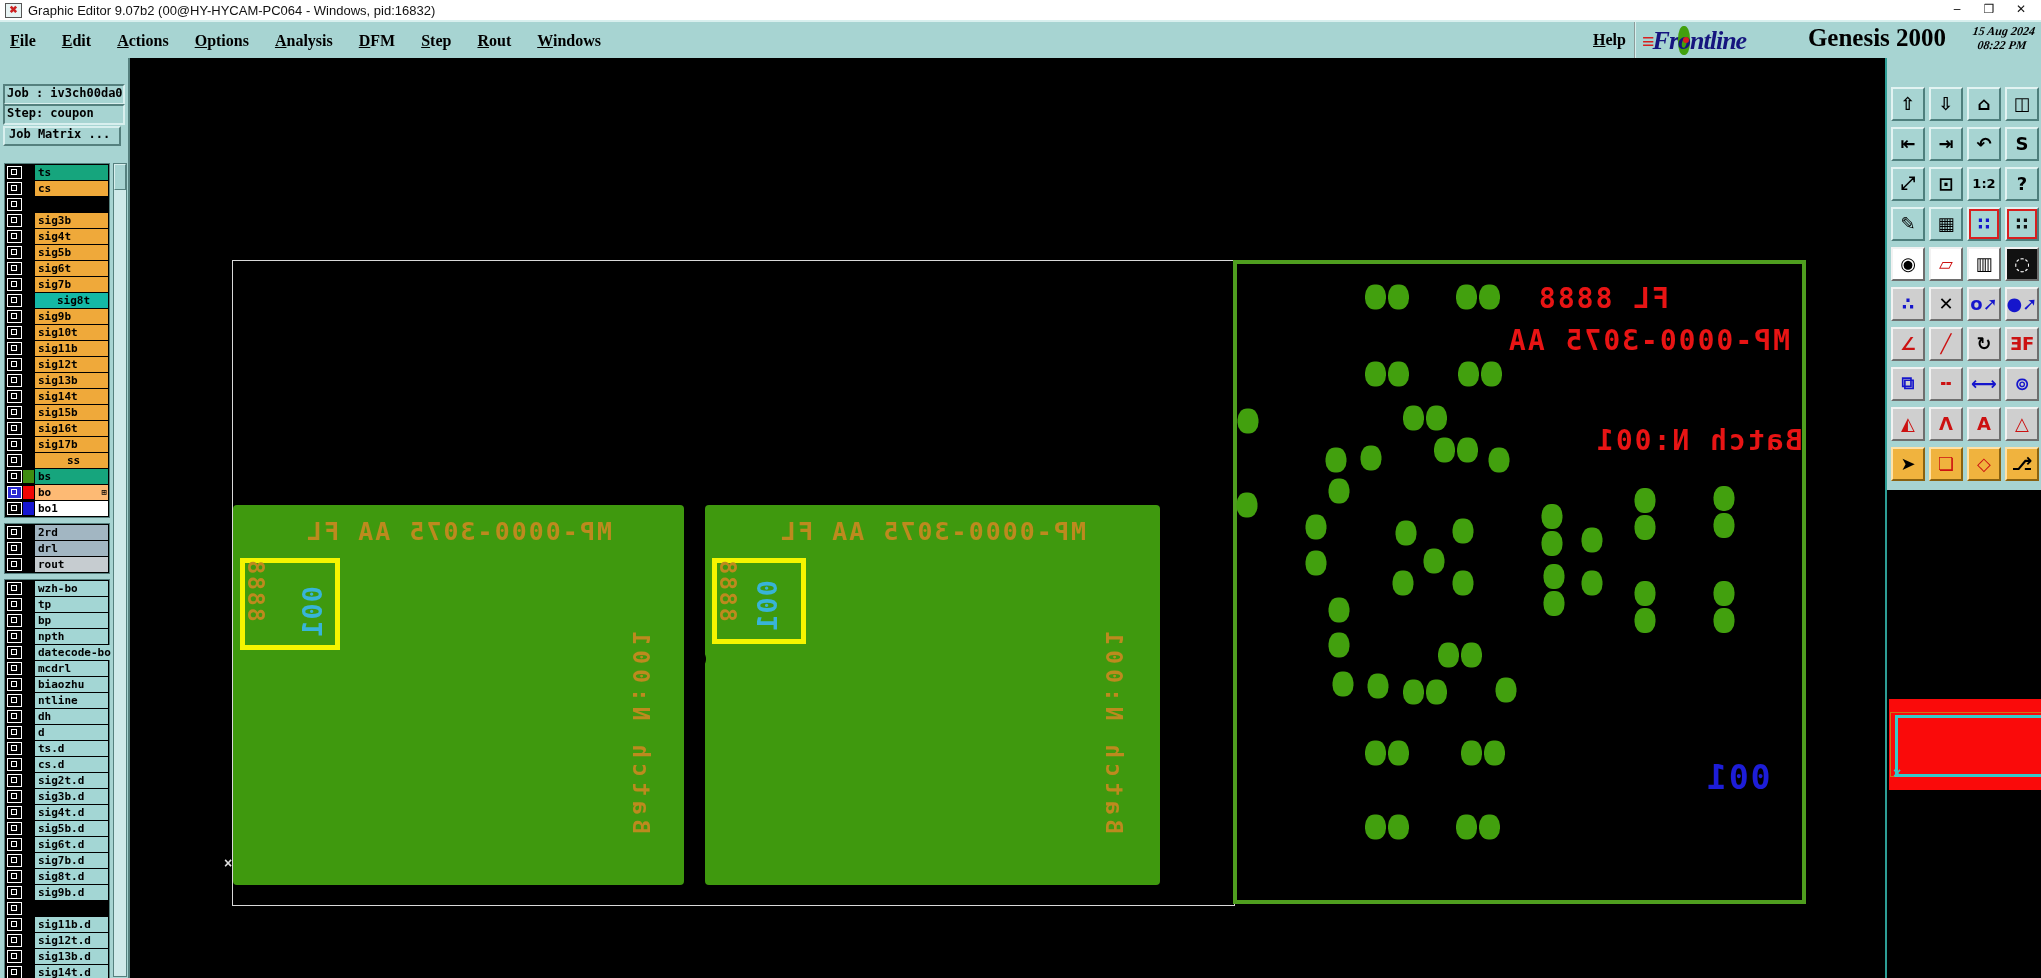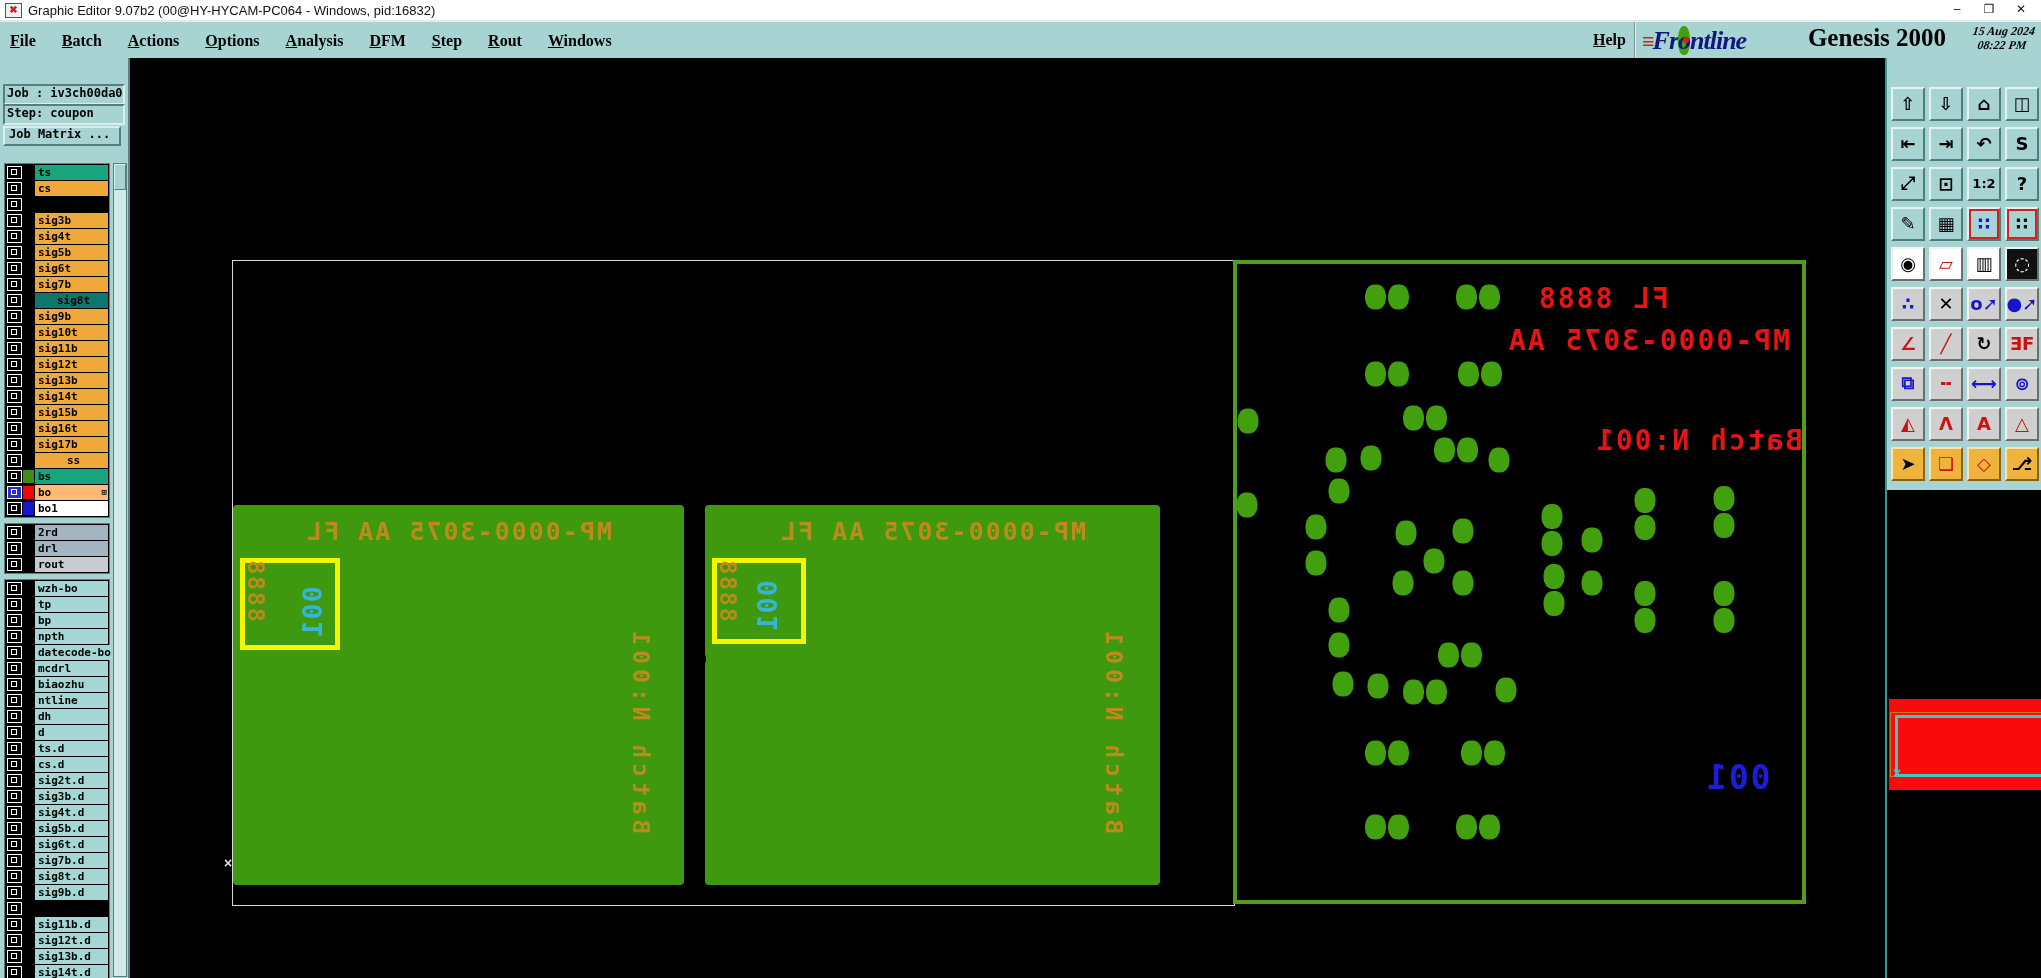--- a/index.html
+++ b/index.html
@@ -130,21 +130,21 @@
     <span class="win-controls">
       <span class="win-btn">–</span>
       <span class="win-btn">❐</span>
       <span class="win-btn">✕</span>
     </span>
   </div>
 
   <div class="abs menubar">
     <div class="menus" id="menu-container">
         <span class="menu-item">File</span>
-        <span class="menu-item">Batch</span>
+        <span class="menu-item">Edit</span>
         <span class="menu-item">Actions</span>
         <span class="menu-item">Options</span>
         <span class="menu-item">Analysis</span>
         <span class="menu-item">DFM</span>
         <span class="menu-item">Step</span>
         <span class="menu-item">Rout</span>
         <span class="menu-item">Windows</span>
       </div>
     <div class="help-item">Help</div>
     <div class="logo-block">
@@ -202,21 +202,21 @@
             <div class="lname" style="background: rgb(239, 169, 58);">sig6t</div>
           </div>
           <div class="layer-row">
             <div class="lcheck"></div>
             <div class="lchip"></div>
             <div class="lname" style="background: rgb(239, 169, 58);">sig7b</div>
           </div>
           <div class="layer-row">
             <div class="lcheck"></div>
             <div class="lchip"></div>
-            <div class="lname" style="background: #0f766e; padding-left: 22px;">sig8t</div>
+            <div class="lname" style="background: #14b8a6; padding-left: 22px;">sig8t</div>
           </div>
           <div class="layer-row">
             <div class="lcheck"></div>
             <div class="lchip"></div>
             <div class="lname" style="background: rgb(239, 169, 58);">sig9b</div>
           </div>
           <div class="layer-row">
             <div class="lcheck"></div>
             <div class="lchip"></div>
             <div class="lname" style="background: rgb(239, 169, 58);">sig10t</div>

